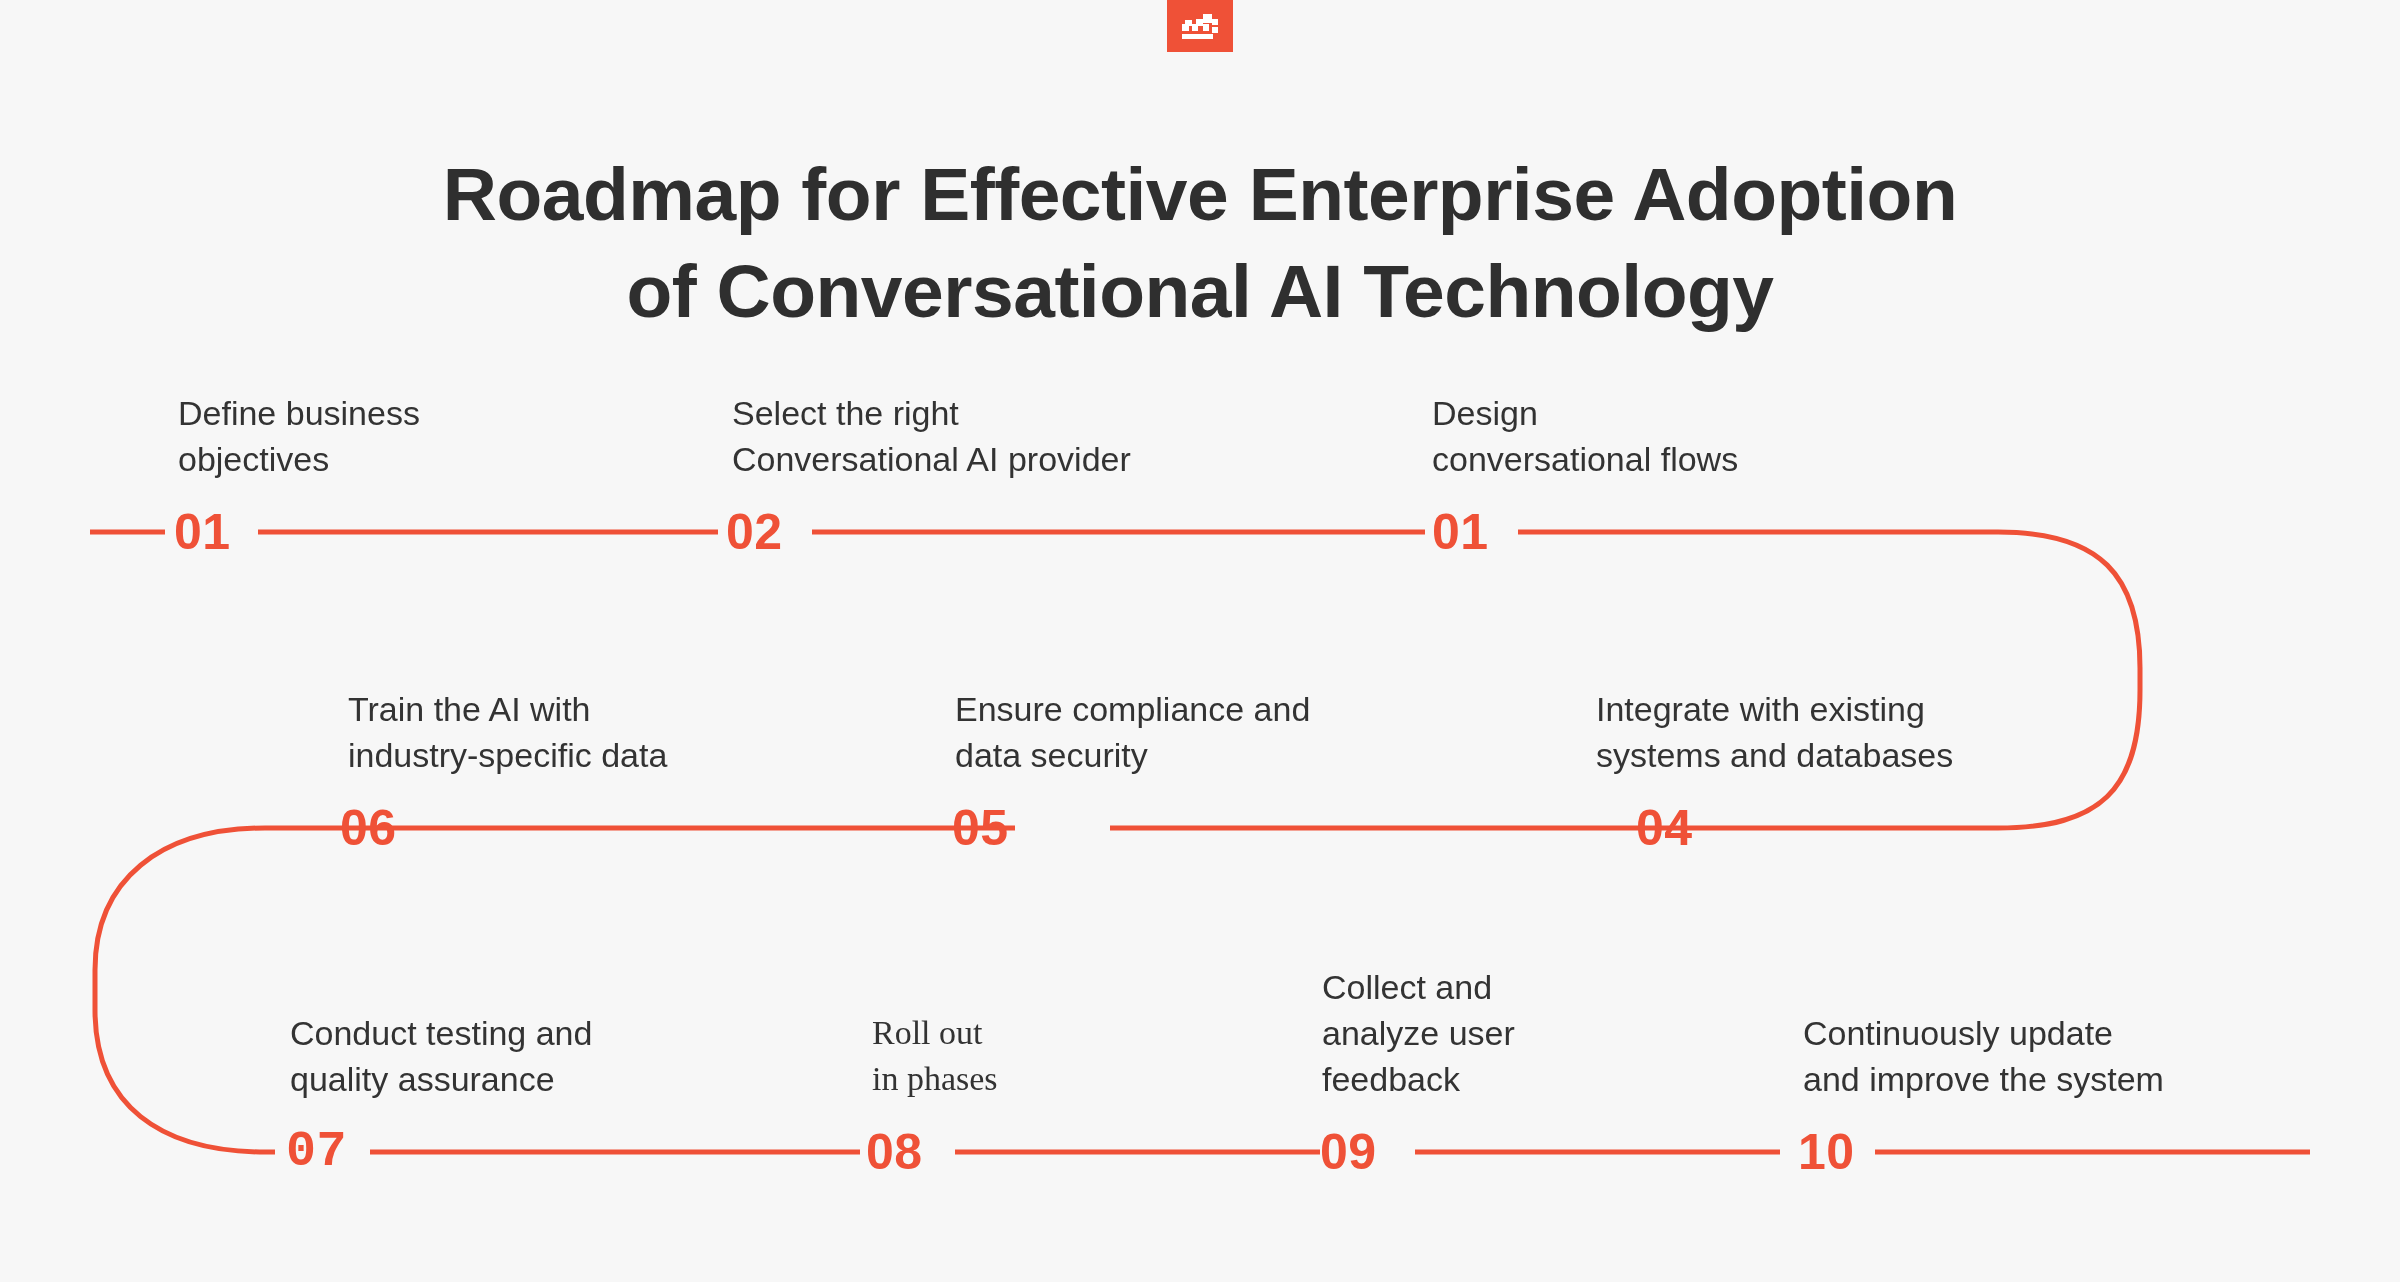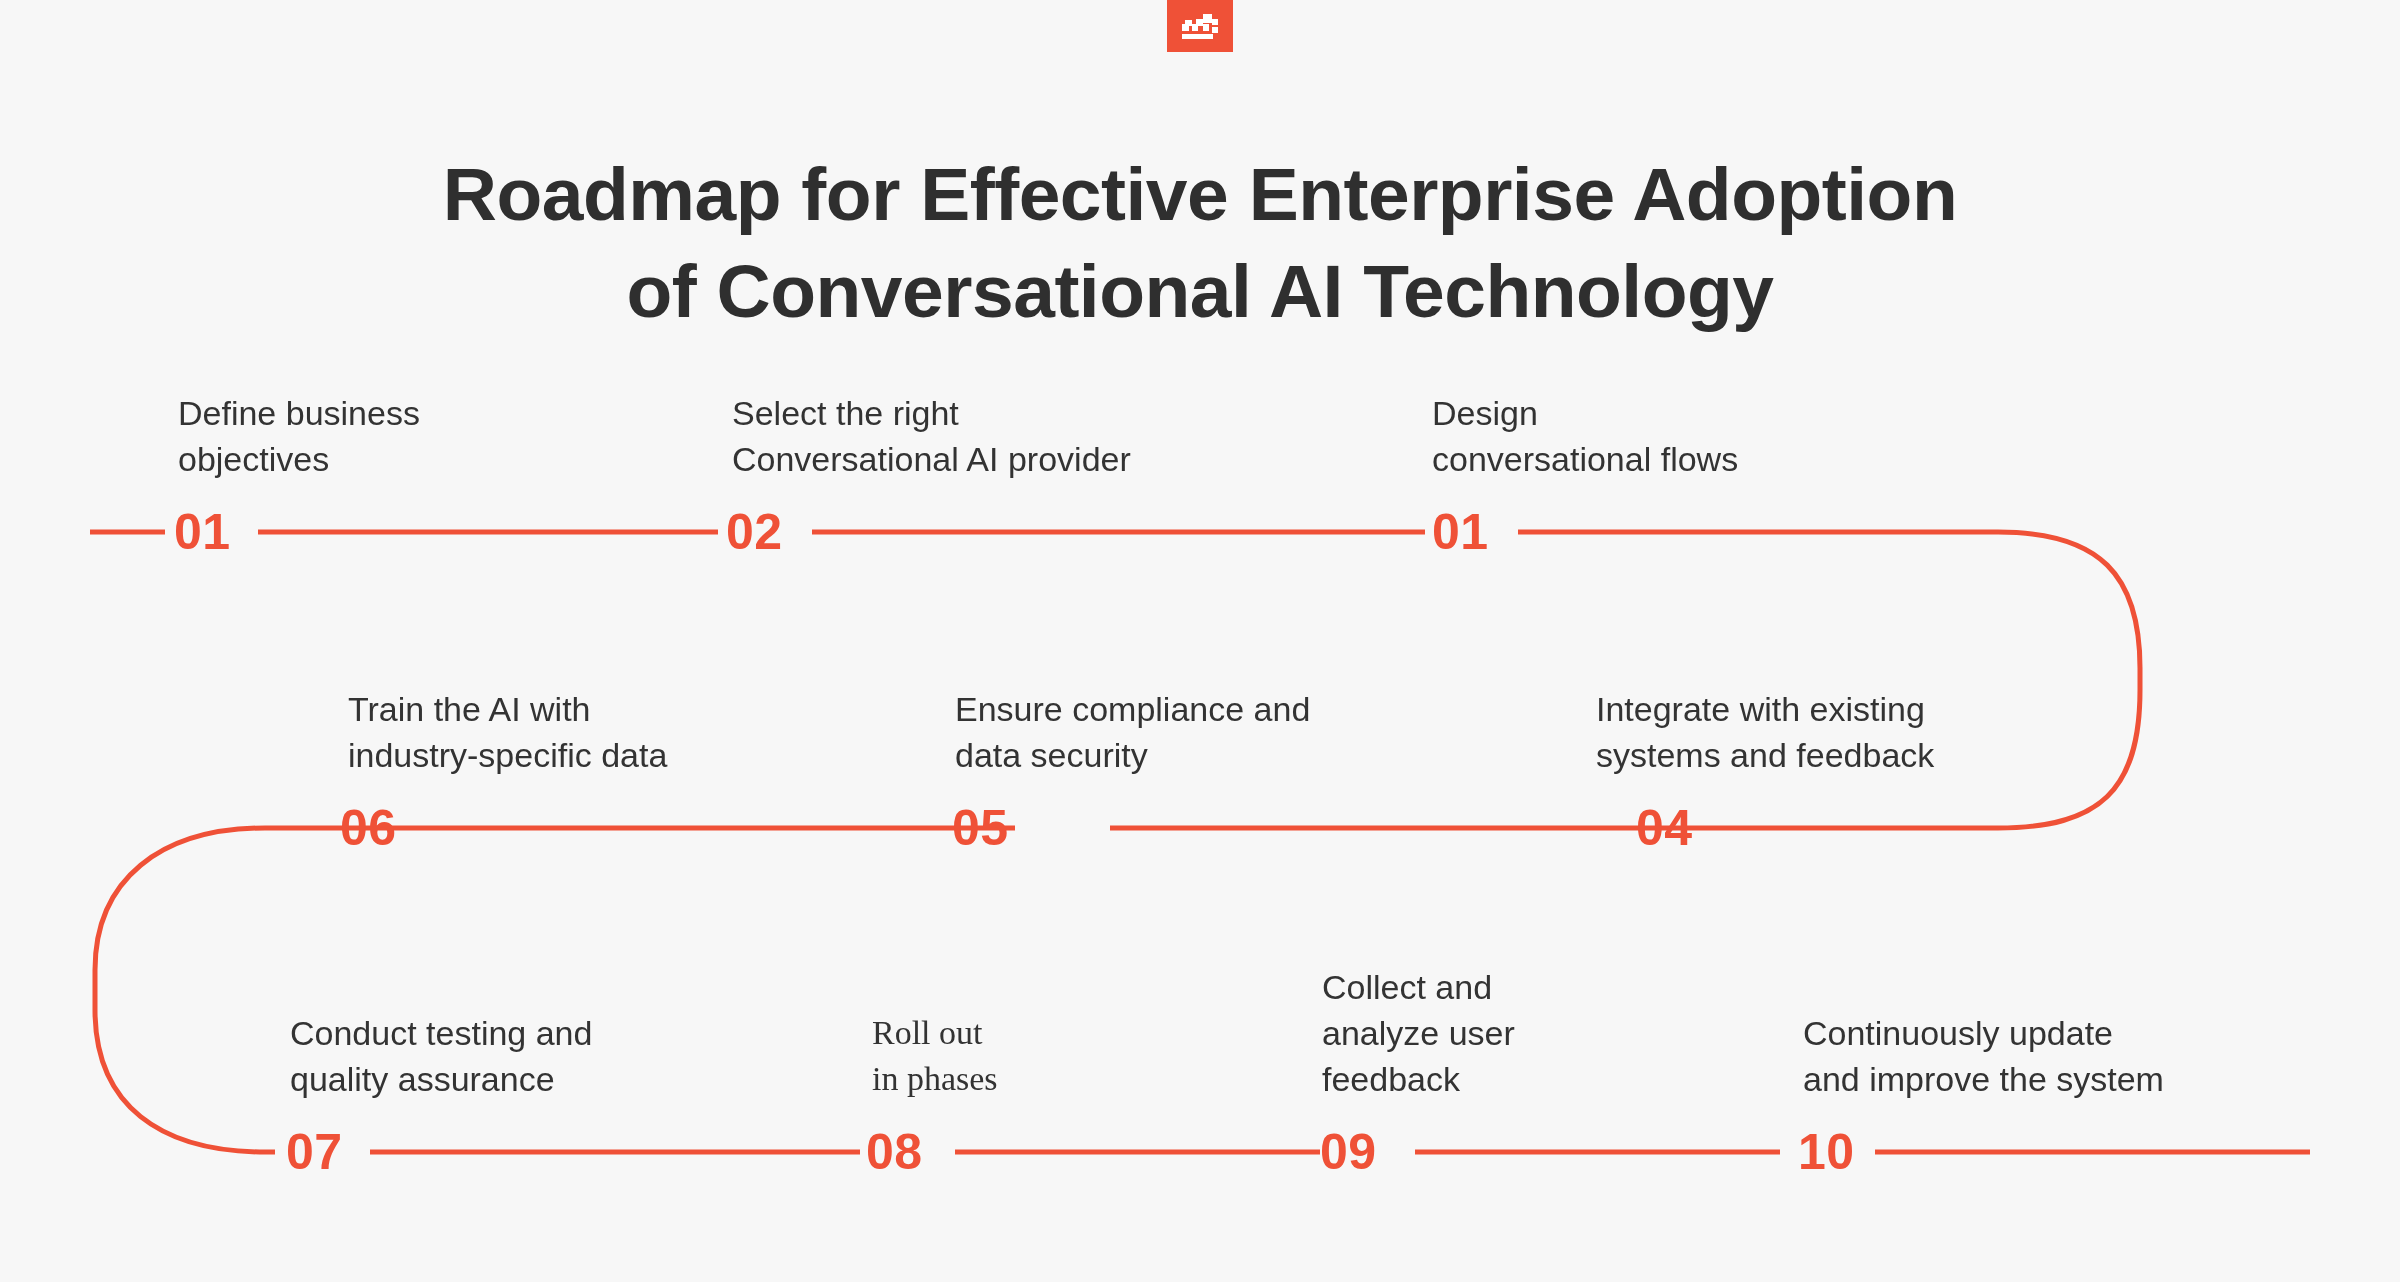--- a/index.html
+++ b/index.html
@@ -155,41 +155,41 @@
   <div class="stepnum" style="left:726px; top:532px;">02</div>
 
   <div class="steplabel" style="left:1432px; top:390px;">
     <span class="lline">Design</span>
     <span class="lline">conversational flows</span>
   </div>
   <div class="stepnum" style="left:1432px; top:532px;">01</div>
 
   <div class="steplabel" style="left:1596px; top:686px;">
     <span class="lline">Integrate with existing</span>
-    <span class="lline">systems and feedback</span>
+    <span class="lline">systems and databases</span>
   </div>
   <div class="stepnum" style="left:1636px; top:828px;">04</div>
 
   <div class="steplabel" style="left:955px; top:686px;">
     <span class="lline">Ensure compliance and</span>
     <span class="lline">data security</span>
   </div>
   <div class="stepnum" style="left:952px; top:828px;">05</div>
 
   <div class="steplabel" style="left:348px; top:686px;">
     <span class="lline">Train the AI with</span>
     <span class="lline">industry-specific data</span>
   </div>
   <div class="stepnum" style="left:340px; top:828px;">06</div>
 
   <div class="steplabel" style="left:290px; top:1010px;">
     <span class="lline">Conduct testing and</span>
     <span class="lline">quality assurance</span>
   </div>
-  <div class="stepnum" style="left:286px; top:1152px;">07</div>
+  <div class="stepnum" style="left:286px; top:1152px;font-family:Liberation Mono, monospace;">07</div>
 
   <div class="steplabel" style="left:872px; top:1010px;font-family:Liberation Serif, serif;">
     <span class="lline">Roll out</span>
     <span class="lline">in phases</span>
   </div>
   <div class="stepnum" style="left:866px; top:1152px;">08</div>
 
   <div class="steplabel" style="left:1322px; top:964px;">
     <span class="lline">Collect and</span>
     <span class="lline">analyze user</span>

